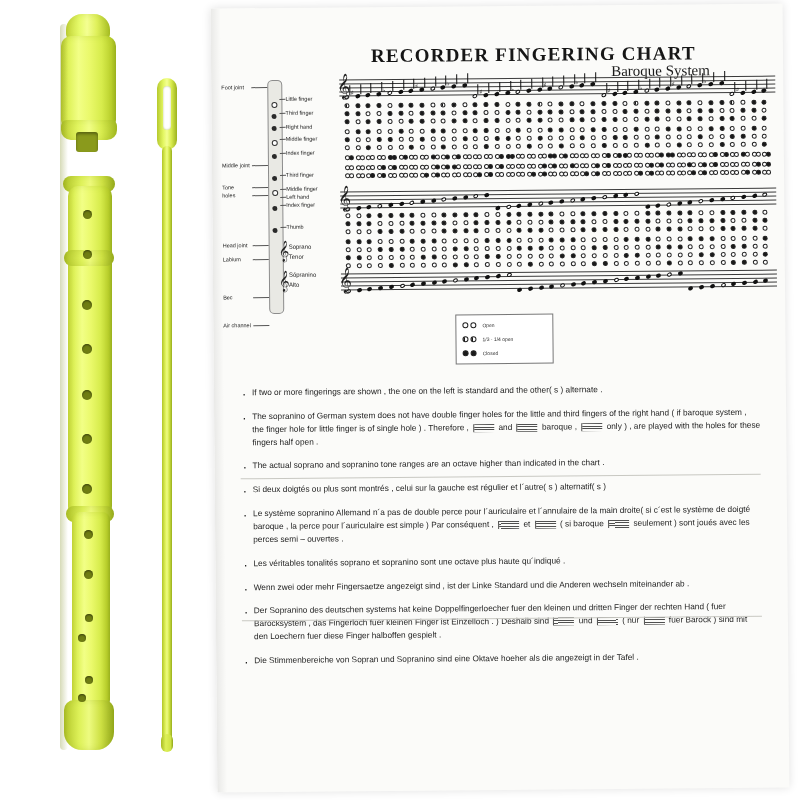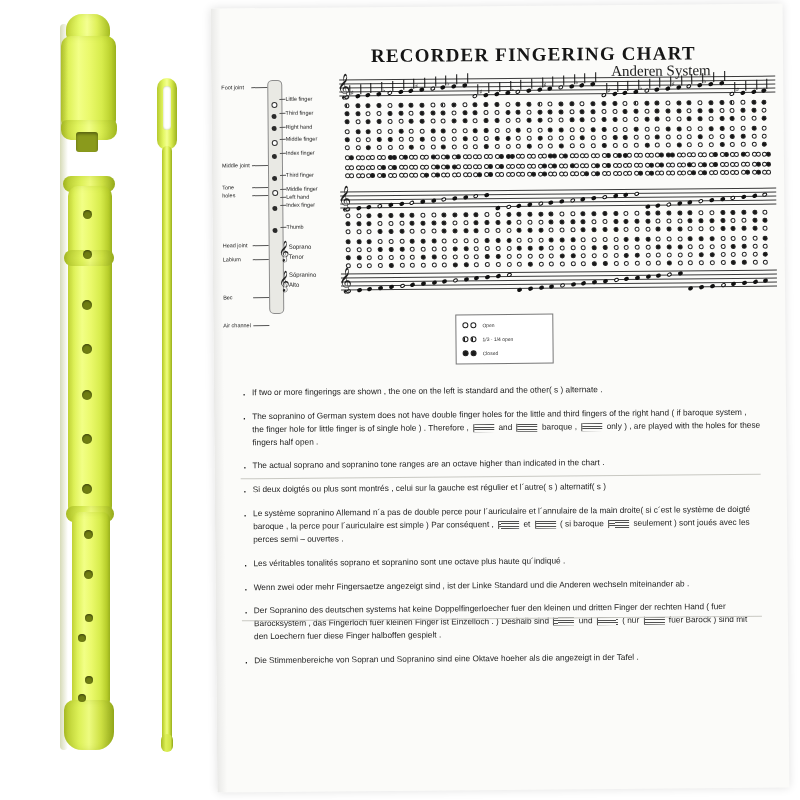--- a/index.html
+++ b/index.html
@@ -390,21 +390,21 @@
     <div id="rod-slot"></div>
     <div id="rod-shaft"></div>
     <div id="rod-tip"></div>
   </div>
 
   <div id="sheet">
     <div class="page-shadow"></div>
     <div id="sheet-inner">
 
       <div class="sheet-title">RECORDER FINGERING CHART</div>
-      <div class="sheet-subtitle">Anderen  System</div>
+      <div class="sheet-subtitle">Baroque  System</div>
 
       <div id="diagram">
         <div id="diag-recorder"></div>
         <div id="diag-holes">
             <div class="diag-hole open" style="top: 26px; left: 50px;"></div>
             <div class="diag-hole" style="top: 38px; left: 50px;"></div>
             <div class="diag-hole" style="top: 50px; left: 50px;"></div>
             <div class="diag-hole open" style="top: 64px; left: 50px;"></div>
             <div class="diag-hole" style="top: 78px; left: 50px;"></div>
             <div class="diag-hole" style="top: 100px; left: 50px;"></div>

